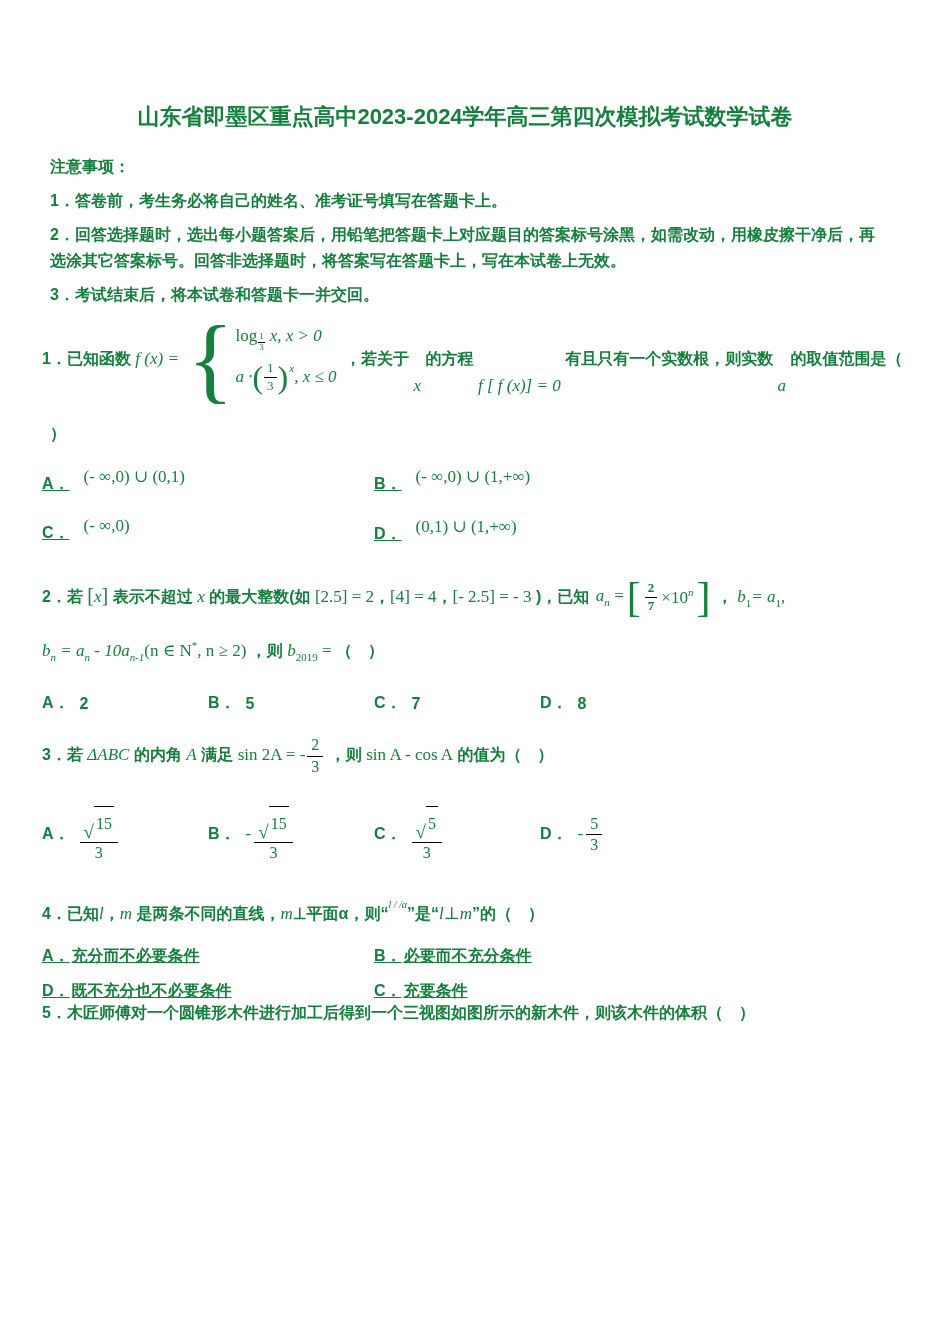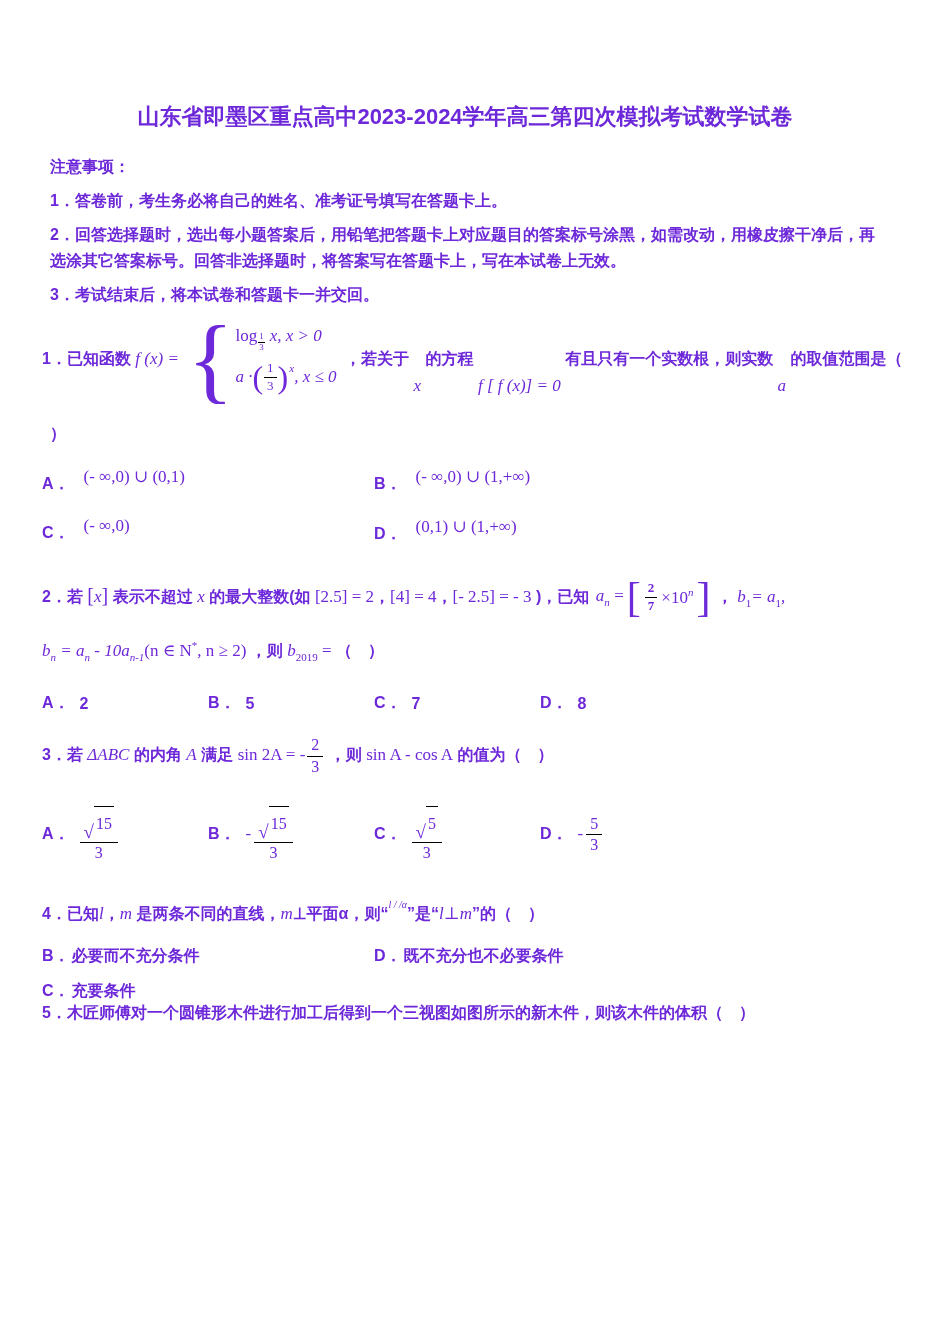--- a/index.html
+++ b/index.html
@@ -1,16 +1,16 @@
 <!DOCTYPE html>
 <html><head>
 <meta charset="utf-8">
 <style>
   html,body{margin:0;padding:0;background:#ffffff;}
-  .page{width:928px;height:1344px;background:#ffffff;position:relative;color:#6d28d9;font-family:"Liberation Sans",sans-serif;overflow:hidden;}
+  .page{width:928px;height:1344px;background:#ffffff;position:relative;color:#15803d;font-family:"Liberation Sans",sans-serif;overflow:hidden;}
   .inner{padding:0 40px 0 42px;}
   .title{padding-top:102px;text-align:center;font-size:22px;font-weight:bold;margin:0;}
   .cn{font-size:16px;font-weight:bold;line-height:26px;margin:8px;}
   .notice-heading{margin-top:22px;}
   .notice-item{margin-top:2px;text-align:left;}
   .section-heading{margin-top:28px;}
   .qline{font-size:16px;font-weight:bold;line-height:1.35;margin:0;}
   
   .m{font-family:"Liberation Serif","DejaVu Serif",serif;font-weight:normal;font-size:17px;}
   .mi{font-family:"Liberation Serif","DejaVu Serif",serif;font-weight:normal;font-size:17px;font-style:italic;}
@@ -29,21 +29,21 @@
   .sf-n{border-bottom:1px solid #000;padding:0 1px;}
   .sfrac{display:inline-flex;flex-direction:column;align-items:center;font-family:"Liberation Serif",serif;font-size:13px;line-height:1.15;margin:0 1px;}
   .sfrac .n{border-bottom:1.2px solid #000;padding:0 3px 1px;}
   .sfrac .d{padding-top:1px;}
   .bigp{font-family:"Liberation Serif",serif;font-size:32px;font-weight:normal;line-height:0.8;}
   .expx{font-size:11px;transform:translateY(-9px);margin-left:1px;}
   .pwrest{margin-left:2px;}
   .q1-close{margin-top:24px;}
   
   .optgrid2{display:grid;grid-template-columns:332px auto;row-gap:28px;margin-top:26px;font-size:16px;font-weight:bold;}
-  .optgrid2 .opt{display:block;}
+  .optgrid2 .opt{display:block;text-decoration:underline;}
   .optlabel{font-size:16px;font-weight:bold;}
   .optmath{display:inline-block;position:relative;top:-7px;margin-left:14px;}
   .optcn{margin-left:2px;}
   .optrow4{display:flex;margin-top:28px;font-size:16px;font-weight:bold;}
   .optrow4 .opt{width:166px;display:flex;align-items:center;}
   .optrow4 .opt .val{margin-left:10px;}
   
   .q2-line1{margin-top:36px;white-space:nowrap;}
   .q2-line2{margin-top:24px;}
   .anform{display:inline-flex;align-items:center;vertical-align:middle;gap:3px;margin:0 2px;}
@@ -225,20 +225,21 @@
           </span>
       </div>
     </div>
 
     <div class="qline q4-line">
       <span>4．</span><span>已知</span><span class="mi">l</span><span>，</span><span class="mi">m</span>
       <span>是两条不同的直线，</span><span class="mi">m</span><span>⊥平面α</span><span>，则“</span><span class="mi raised">l / /α</span><span>”是“</span><span class="mi">l⊥m</span><span>”的（　）</span>
     </div>
 
     <div class="optgrid2 q4opts">
+      <div class="opt"><span class="optlabel">A．</span><span class="optcn">充分而不必要条件</span></div>
       <div class="opt"><span class="optlabel">B．</span><span class="optcn">必要而不充分条件</span></div>
       <div class="opt"><span class="optlabel">D．</span><span class="optcn">既不充分也不必要条件</span></div>
       <div class="opt"><span class="optlabel">C．</span><span class="optcn">充要条件</span></div>
     </div>
 
     <div class="qline q5-line">
       <span>5．</span><span>木匠师傅对一个圆锥形木件进行加工后得到一个三视图如图所示的新木件，则该木件的体积（　）</span>
     </div>
 
   </div>

